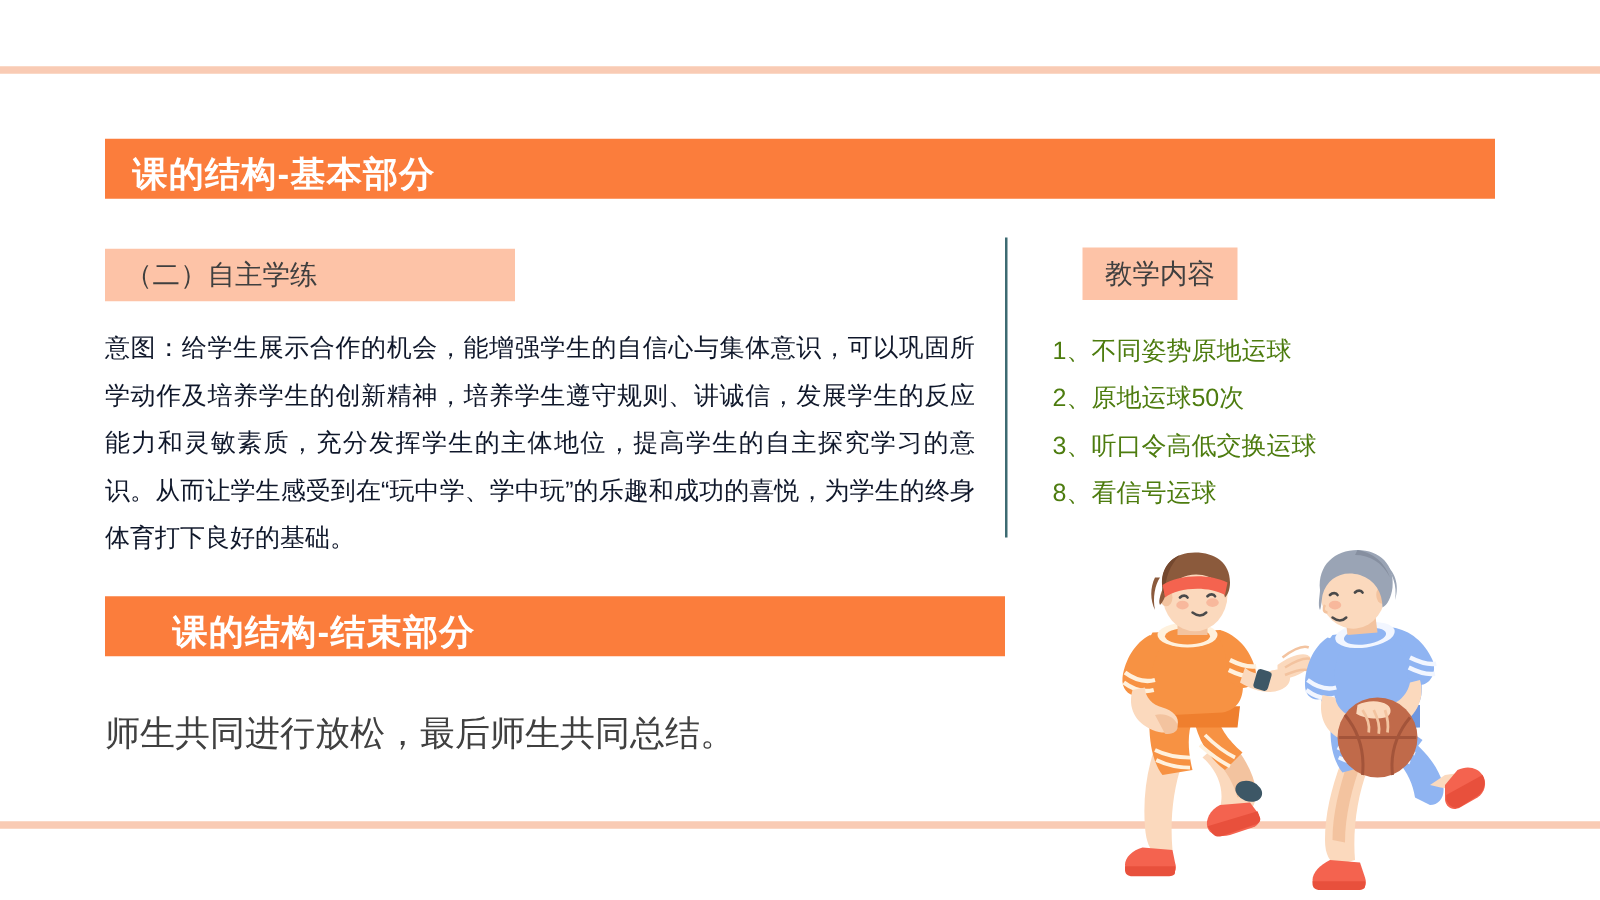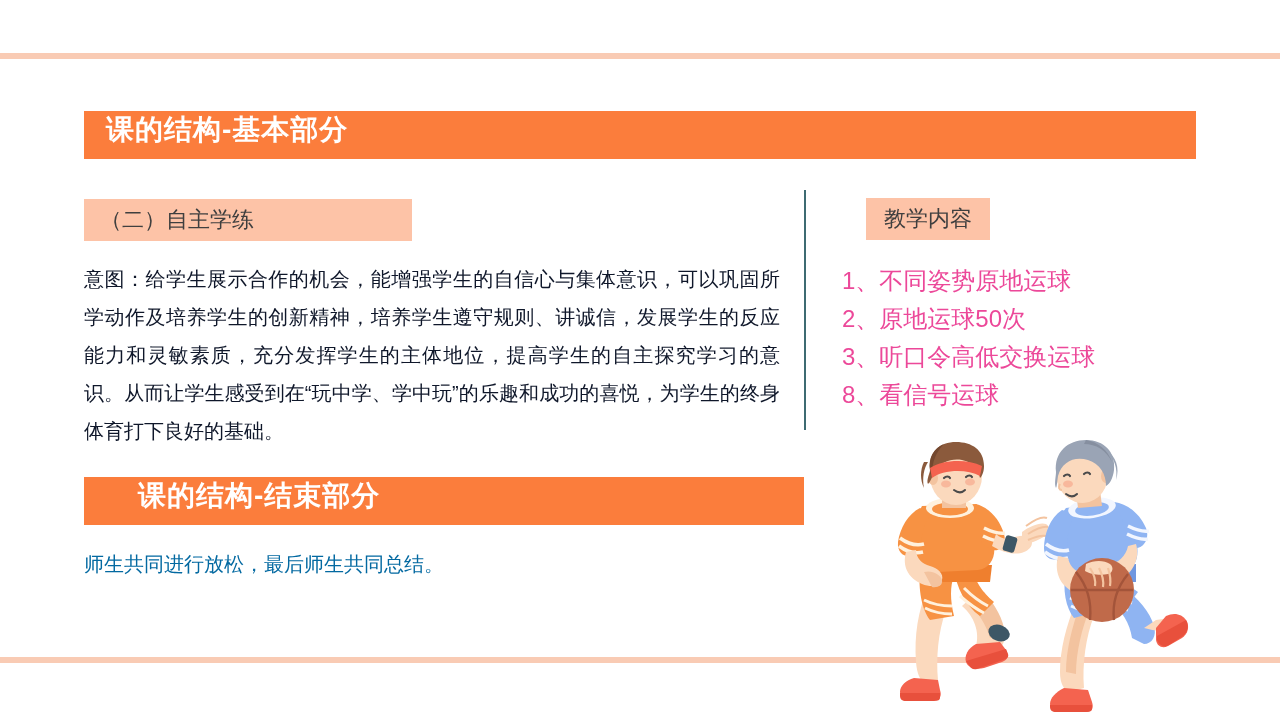--- a/index.html
+++ b/index.html
@@ -27,21 +27,21 @@
     background: #f9cbb4;
   }
   .rule.top { top: 53px; }
   .rule.bottom { top: 657px; }
 
   
   .bar {
     position: absolute;
     background: #fb7d3c;
     display: flex;
-    align-items: flex-start;
+    align-items: flex-end;
   }
   .bar .bar-text {
     color: #ffffff;
     font-size: 28px;
     font-weight: bold;
     letter-spacing: 1px;
     padding-left: 22px;
     white-space: nowrap;
   }
   #bar-basic {
@@ -113,34 +113,34 @@
   #content-list {
     position: absolute;
     left: 842px;
     top: 262px;
     width: 330px;
     margin: 0;
     padding: 0;
     list-style: none;
   }
   #content-list li {
-    color: #ec4899;
-    font-size: 24px;
+    color: #4d7c0f;
+    font-size: 20px;
     line-height: 38px;
     white-space: nowrap;
   }
 
   
   #closing-text {
     position: absolute;
     left: 84px;
-    top: 547px;
+    top: 570px;
     width: 700px;
-    color: #0369a1;
-    font-size: 20px;
+    color: #404040;
+    font-size: 28px;
     line-height: 34px;
   }
 
   
   #illustration {
     position: absolute;
     left: 880px;
     top: 440px;
     width: 320px;
     height: 280px;

